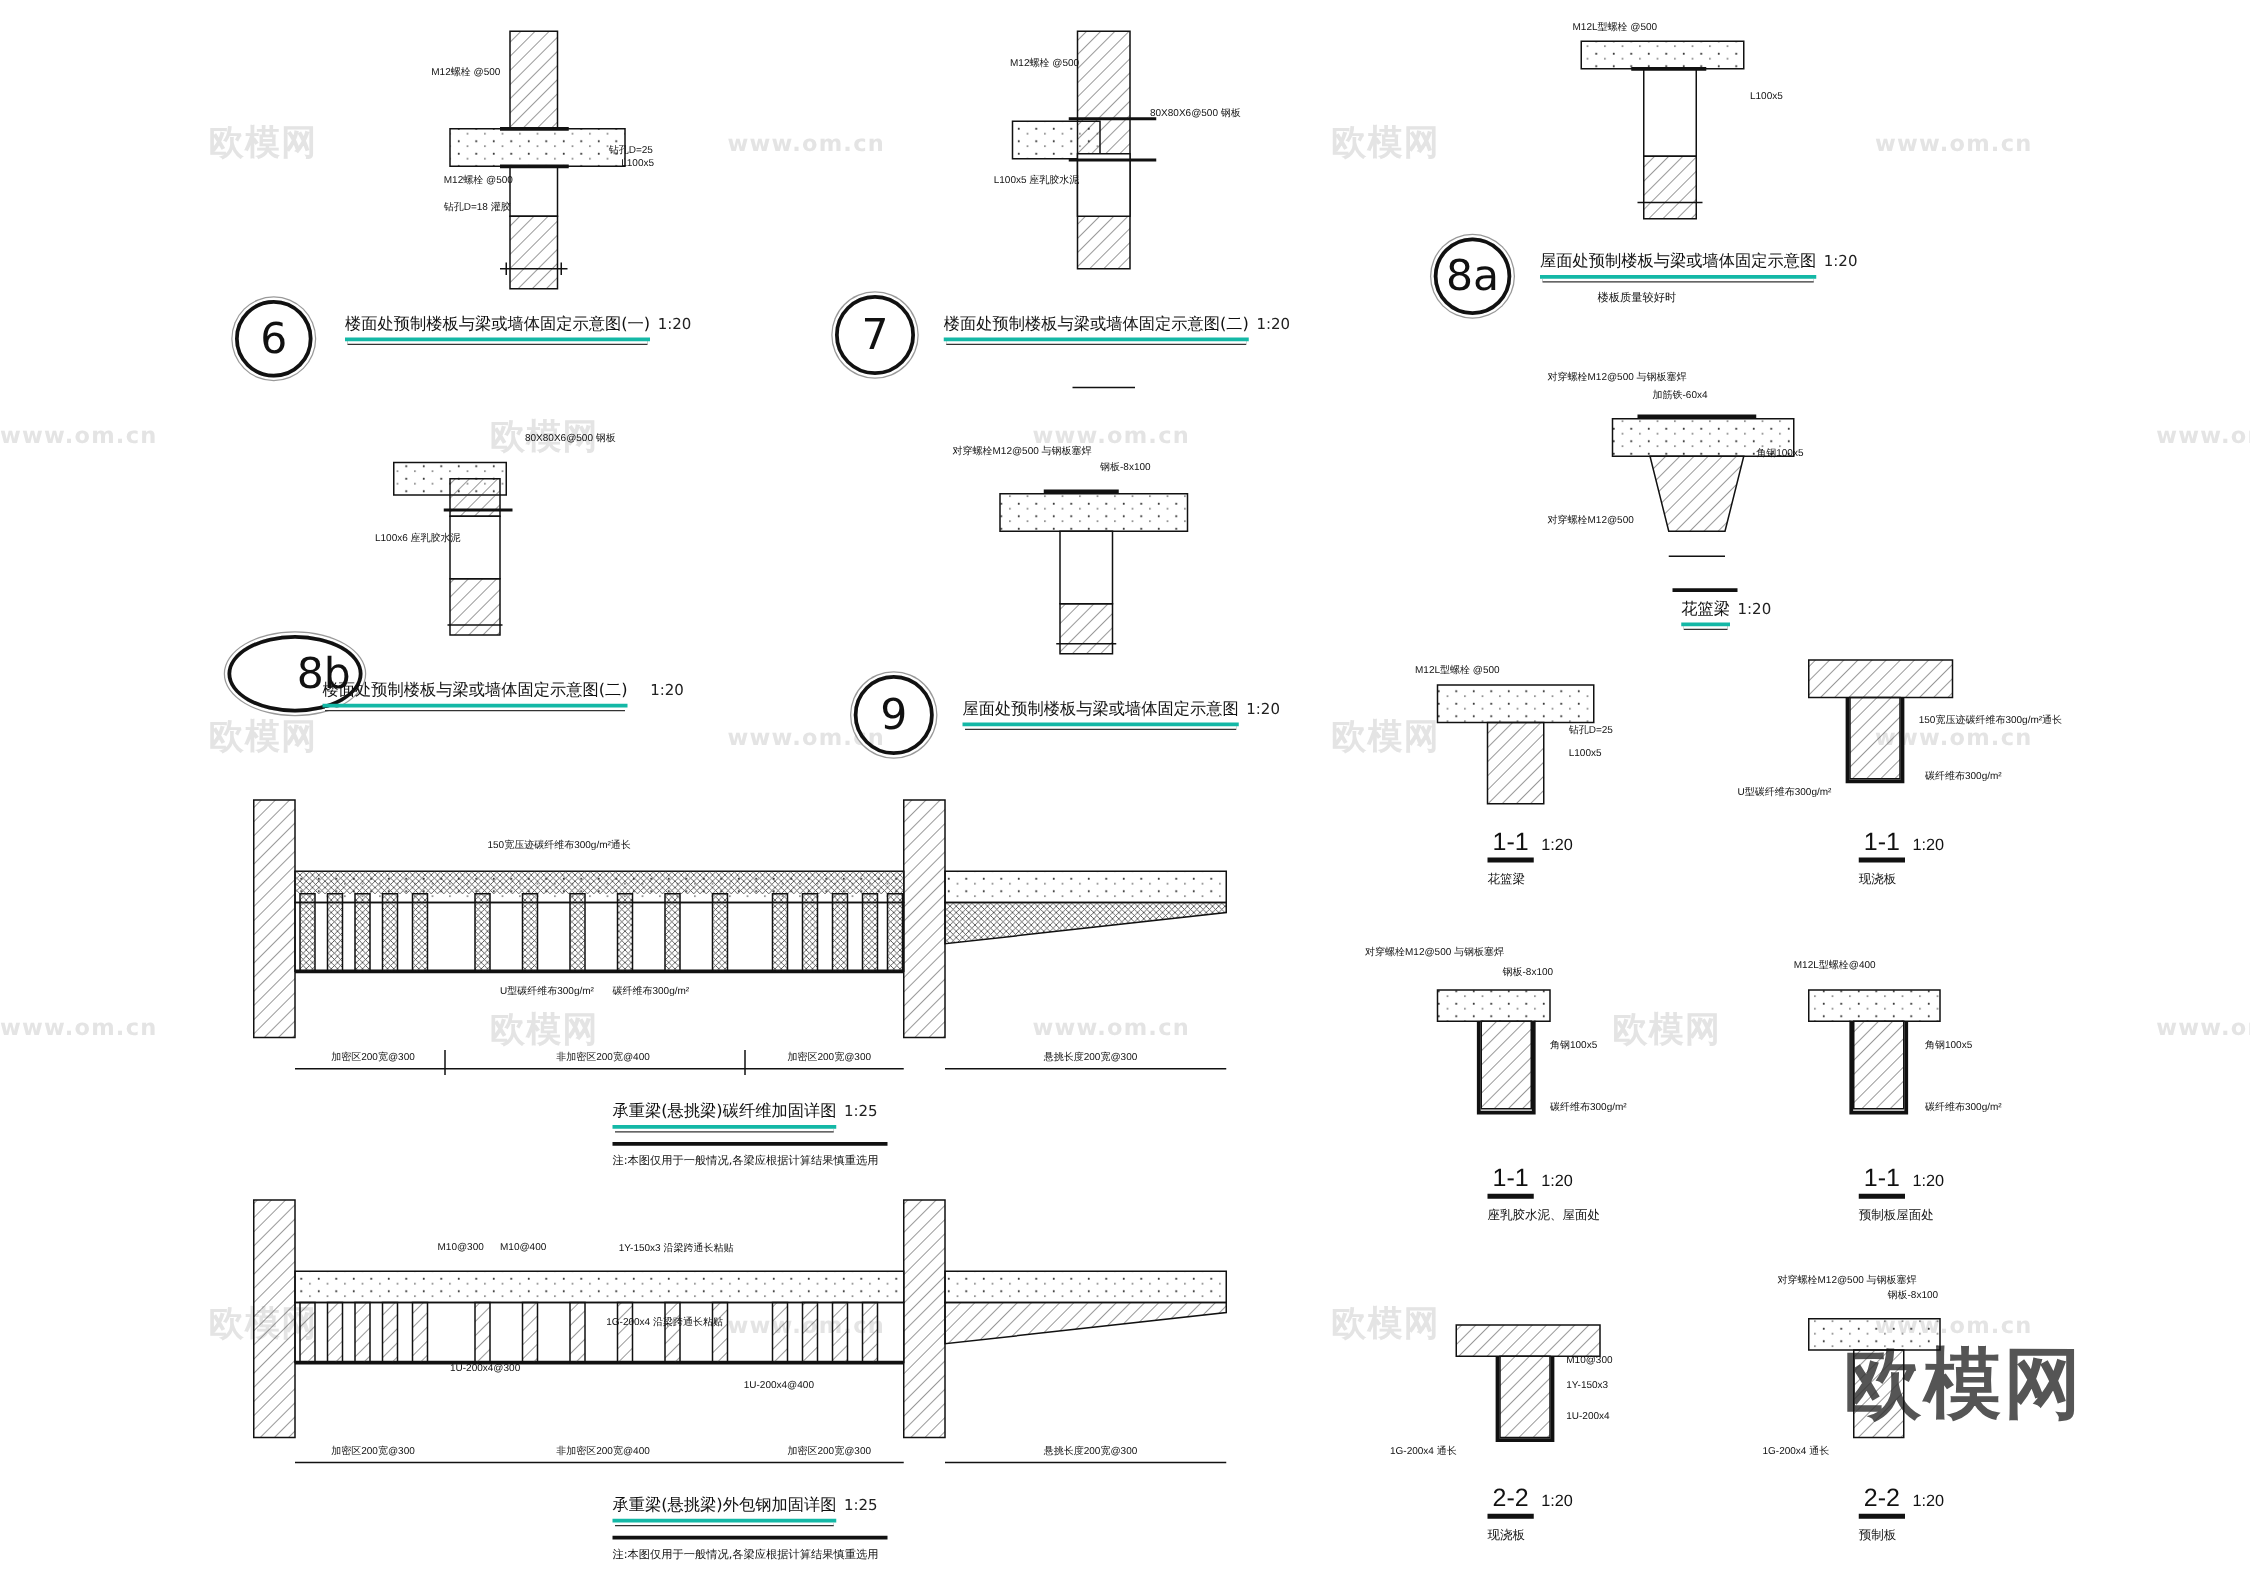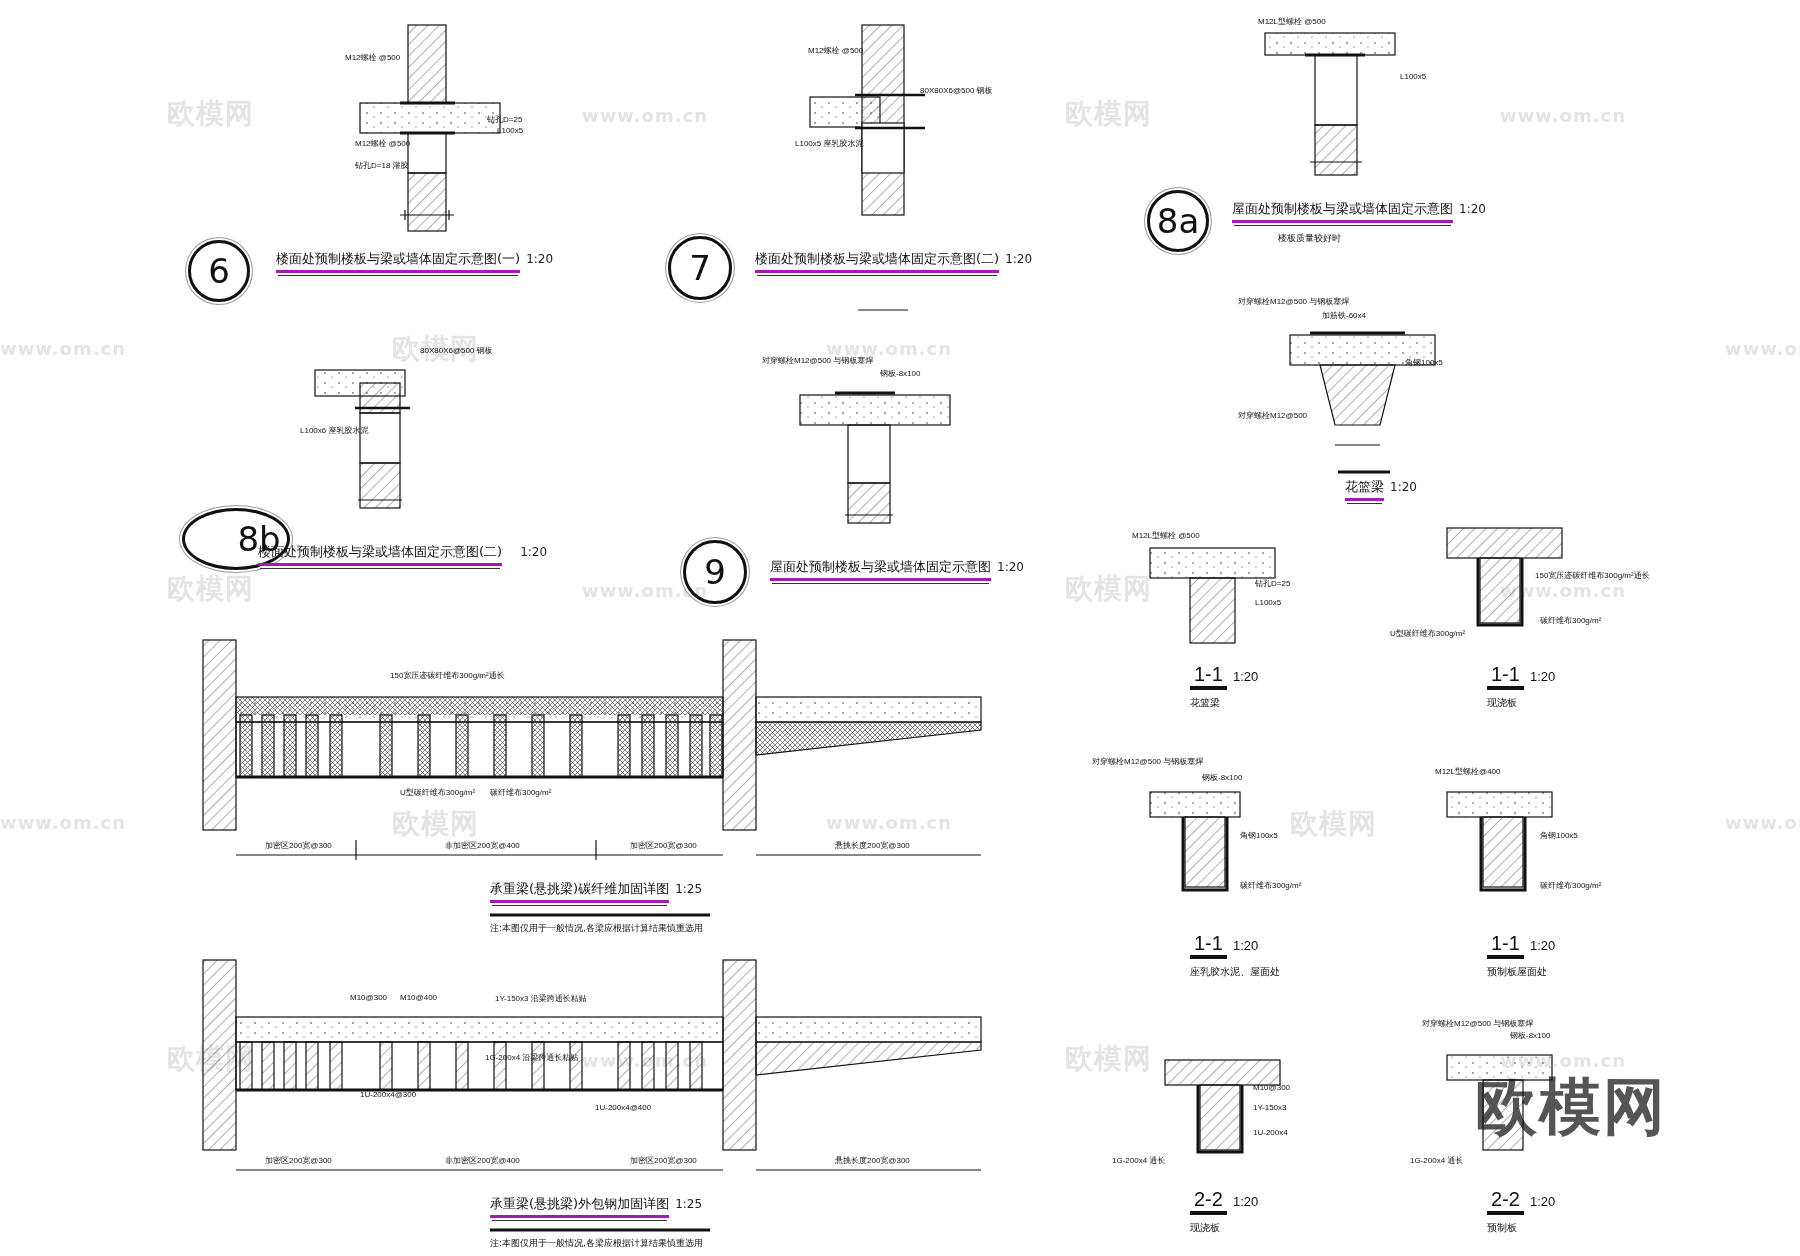--- a/index.html
+++ b/index.html
@@ -3,21 +3,21 @@
 <meta charset="utf-8">
 <style>
   html,body{margin:0;padding:0;background:#fff;}
   body{width:1800px;height:1256px;position:relative;overflow:hidden;font-family:"DejaVu Sans",sans-serif;color:#111;}
   .wm{position:absolute;color:#e4e4e4;font-family:"DejaVu Sans",sans-serif;font-weight:bold;letter-spacing:1px;}
   .wm.cn{font-size:28px;}
   .wm.url{font-size:18px;}
   .bigwm{position:absolute;font-size:62px;color:#555;font-weight:bold;left:1475px;top:1065px;letter-spacing:2px;}
   .circle{position:absolute;border:3px solid #111;border-radius:50%;display:flex;align-items:center;justify-content:center;font-family:"DejaVu Sans",sans-serif;font-size:34px;box-shadow:0 0 0 2px #fff,0 0 0 3px #999;}
   .title{position:absolute;font-size:13px;font-family:"DejaVu Sans",sans-serif;white-space:nowrap;}
-  .title .t{display:inline-block;border-bottom:3px solid #a21caf;padding-bottom:2px;box-shadow:0 4px 0 -2px #fff,0 5px 0 -2px #333;}
+  .title .t{display:inline-block;border-bottom:3px solid #14b8a6;padding-bottom:2px;box-shadow:0 4px 0 -2px #fff,0 5px 0 -2px #333;}
   .title .s{font-size:12px;margin-left:6px;color:#222;}
   .sub{position:absolute;font-size:9px;white-space:nowrap;margin-left:46px;}
   .note{position:absolute;font-size:9px;white-space:nowrap;}
   .lbl{position:absolute;font-size:8px;white-space:nowrap;font-family:"Liberation Sans",sans-serif;}
   .sec{position:absolute;font-size:20px;font-family:"Liberation Sans",sans-serif;white-space:nowrap;}
   .sec .n{display:inline-block;border-bottom:4px solid #111;padding:0 4px;}
   .sec .s{font-size:13px;margin-left:6px;}
   .sec .c{display:block;font-size:10px;margin-top:6px;}
   svg{position:absolute;left:0;top:0;}
 </style>

